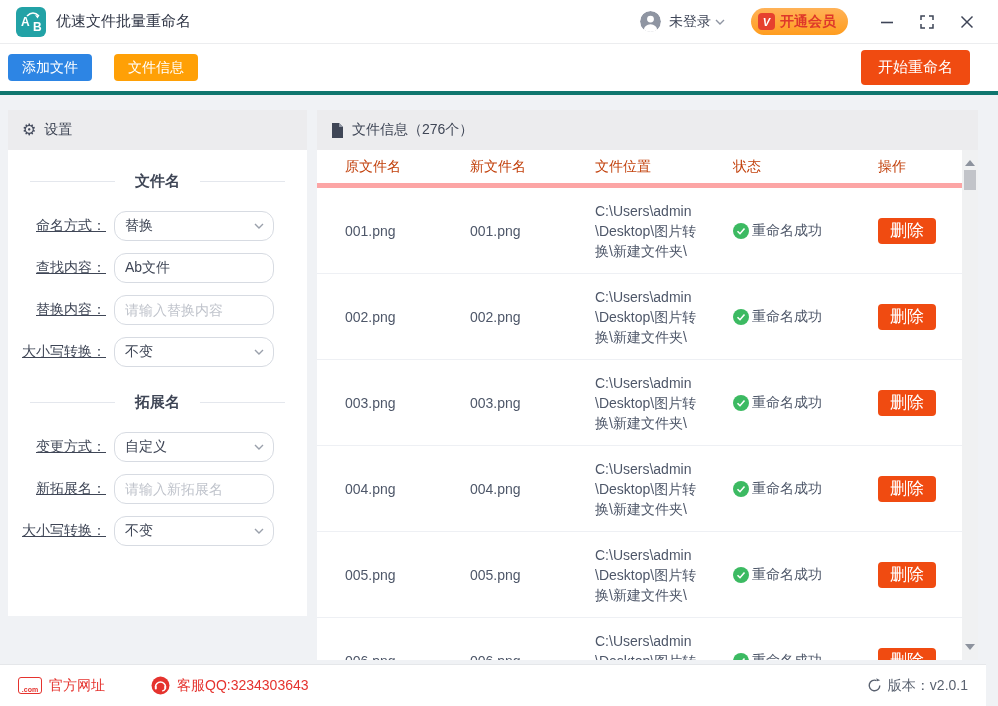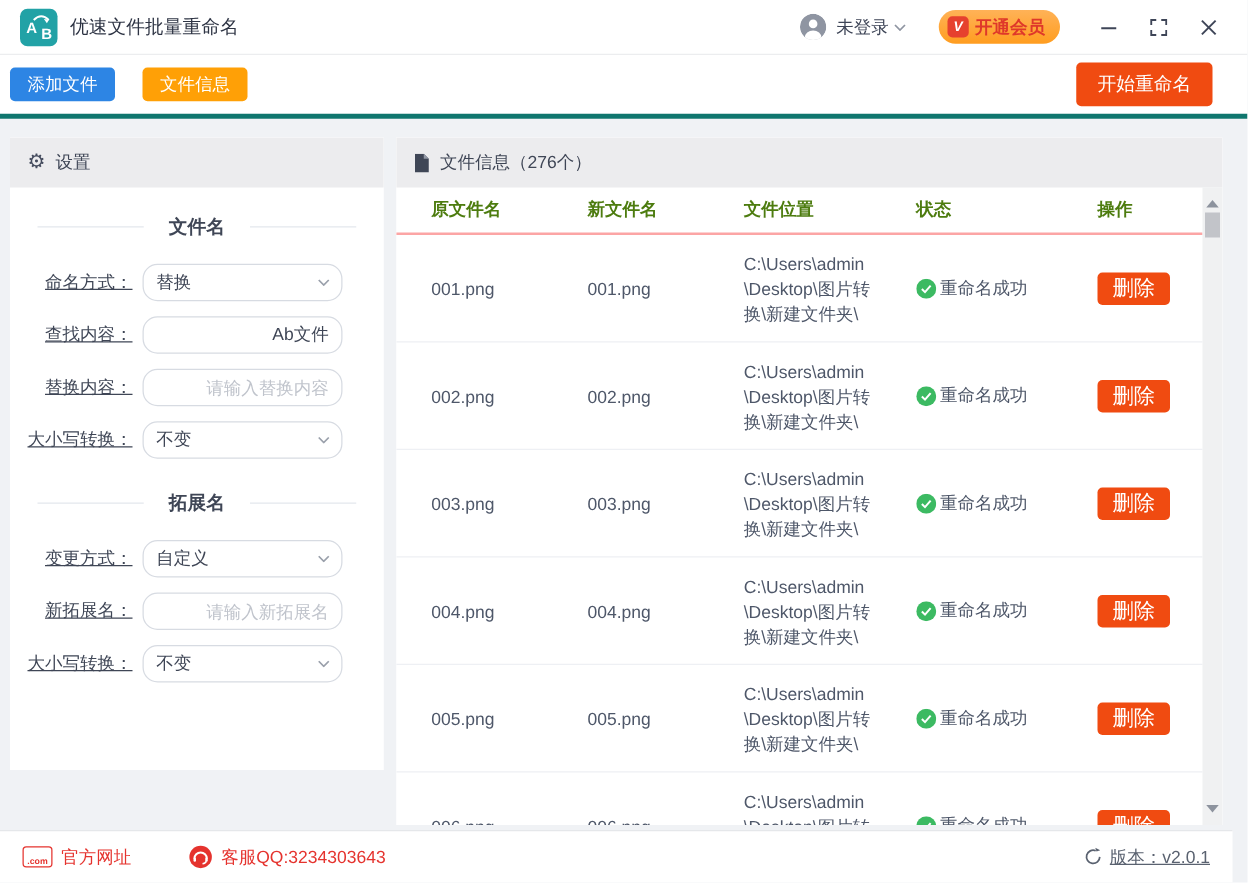--- a/index.html
+++ b/index.html
@@ -42,29 +42,29 @@
   .panel-header .ph-label { margin-left:8px; }
   .settings-panel { position:absolute; left:8px; top:14px; width:299px; height:506px; background:#fff; overflow:hidden; }
   .gear { font-size:16px; color:#454c5e; line-height:1; }
   .sec-title { display:flex; align-items:center; gap:20px; padding:0 22px; margin:22px 0 20px; }
   .sec-title .line { flex:1; height:1px; background:#e4e7ed; }
   .sec-title .t { font-size:15px; font-weight:bold; color:#3f4656; }
   .field { display:flex; align-items:center; margin:0 0 12px 0; }
   .field label { width:106px; text-align:right; padding-right:8px; color:#3f4656; flex:0 0 auto;text-decoration:underline; }
   .control { position:relative; width:160px; height:30px; }
   .sel, .inp { width:100%; height:100%; border:1px solid #d7dbe2; border-radius:12px; background:#fff;
-    font-size:14px; color:#3f4656; padding:0 10px; display:flex; align-items:center; font-family:inherit;text-align:right; }
+    font-size:14px; color:#3f4656; padding:0 10px; display:flex; align-items:center; font-family:inherit; }
   .sel { cursor:pointer; }
   .inp::placeholder { color:#c0c4cc; }
   .chev { position:absolute; right:10px; top:12px; }
   
   .file-panel { position:absolute; left:317px; top:14px; width:661px; height:550px; background:#fff; overflow:hidden; }
   .table-area { margin-right:16px; }
   .thead { display:grid; grid-template-columns:125px 125px 138px 145px 1fr; padding-left:28px;
-    height:38px; align-items:center; font-weight:bold; color:#4d7c0f; border-bottom:2px solid #fca5a5; }
+    height:38px; align-items:center; font-weight:normal; color:#c2410c; border-bottom:5px solid #fca5a5; }
   .trow { display:grid; grid-template-columns:125px 125px 138px 145px 1fr; padding-left:28px;
     align-items:center; min-height:86px; border-bottom:1px solid #eef0f4; color:#4e5769; }
   .c3 { padding-right:34px; word-break:break-all; line-height:20px; }
   .c4 { display:flex; align-items:center; }
   .check { width:16px; height:16px; flex:0 0 auto; margin-right:3px; display:flex; }
   .del-btn { background:#f04b11; color:#fff; border:none; border-radius:4px; height:26px; padding:0 12px;
     font-size:17px; cursor:pointer; font-family:inherit; }
   
   .vscroll { position:absolute; top:40px; right:0; bottom:0; width:16px; background:#f0f1f2; }
   .arrow-up { width:0; height:0; border:5px solid transparent; border-bottom:6px solid #8d939e; margin:5px auto 4px; }
@@ -72,21 +72,21 @@
   .thumb { width:12px; height:20px; background:#c2c4c9; margin:0 auto; }
   
   .footer { position:absolute; left:0; right:12px; bottom:0; height:42px; background:#fff; border-top:1px solid #e5e7ea;
     display:flex; align-items:center; padding:0 18px; }
   .f-group { display:flex; align-items:center; color:#e5332e; cursor:pointer; }
   .f-group + .f-group { margin-left:46px; }
   .f-group .txt { margin-left:7px; }
   .comicon { width:24px; height:17px; border:1.5px solid #e5332e; border-radius:3px; color:#e5332e;
     font-size:7px; font-weight:bold; display:flex; align-items:flex-end; justify-content:center; }
   .version { margin-left:auto; display:flex; align-items:center; color:#5a6270; cursor:default; }
-  .version .txt { margin-left:6px;text-decoration:underline; }
+  .version .txt { margin-left:6px; }
 </style>
 </head>
 <body>
 
 <header class="titlebar">
   <div class="logo">
     <span class="la">A</span>
     <span class="lb">B</span>
     <svg width="30" height="30">
       <path d="M11,9 Q17,3 23,9" stroke="#fff" stroke-width="1.6" fill="none"></path>

